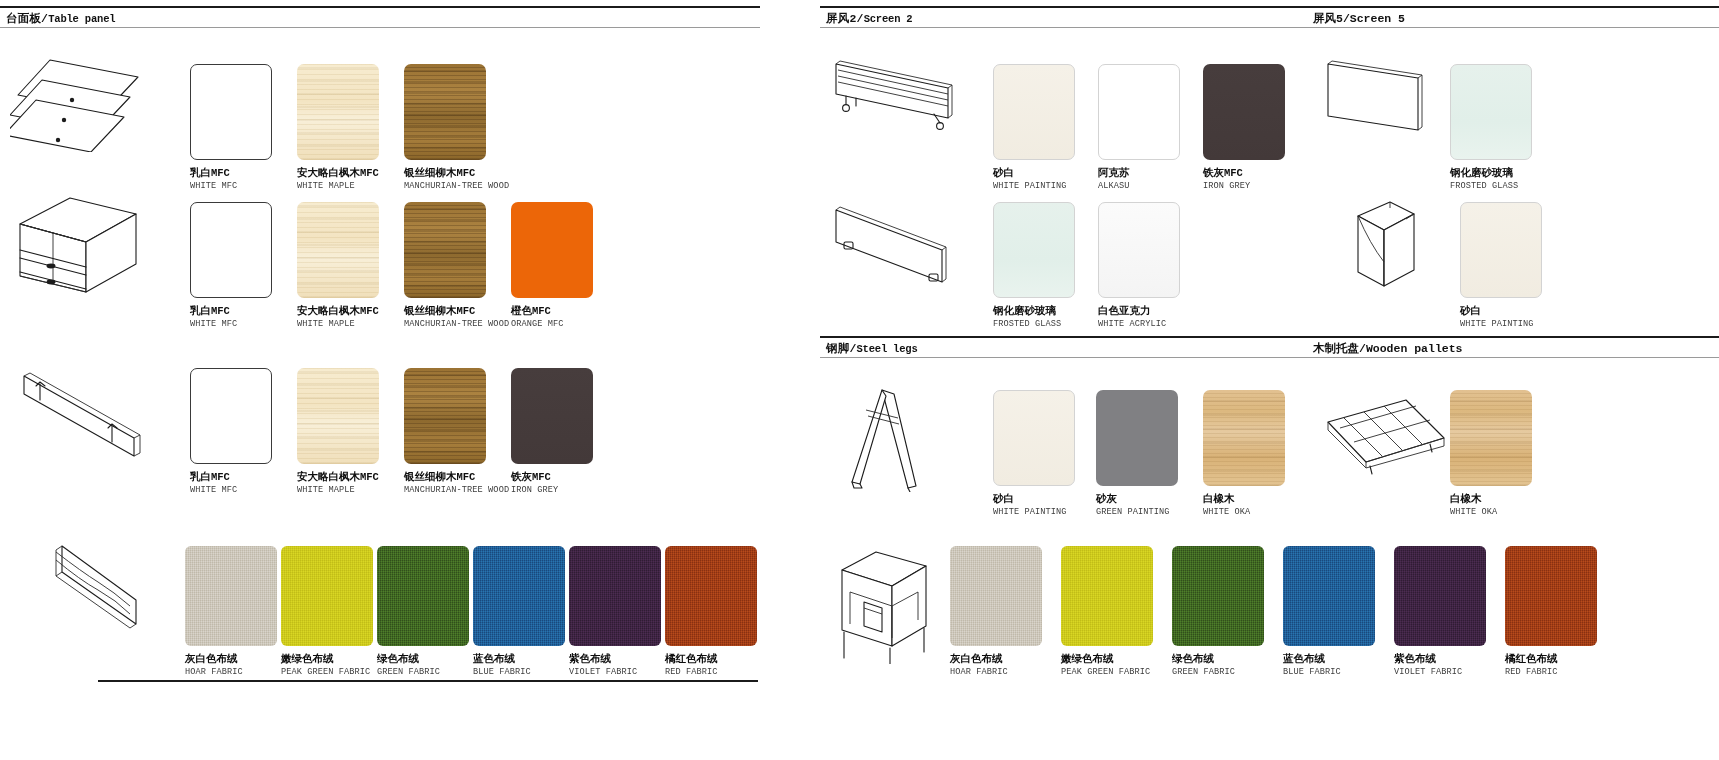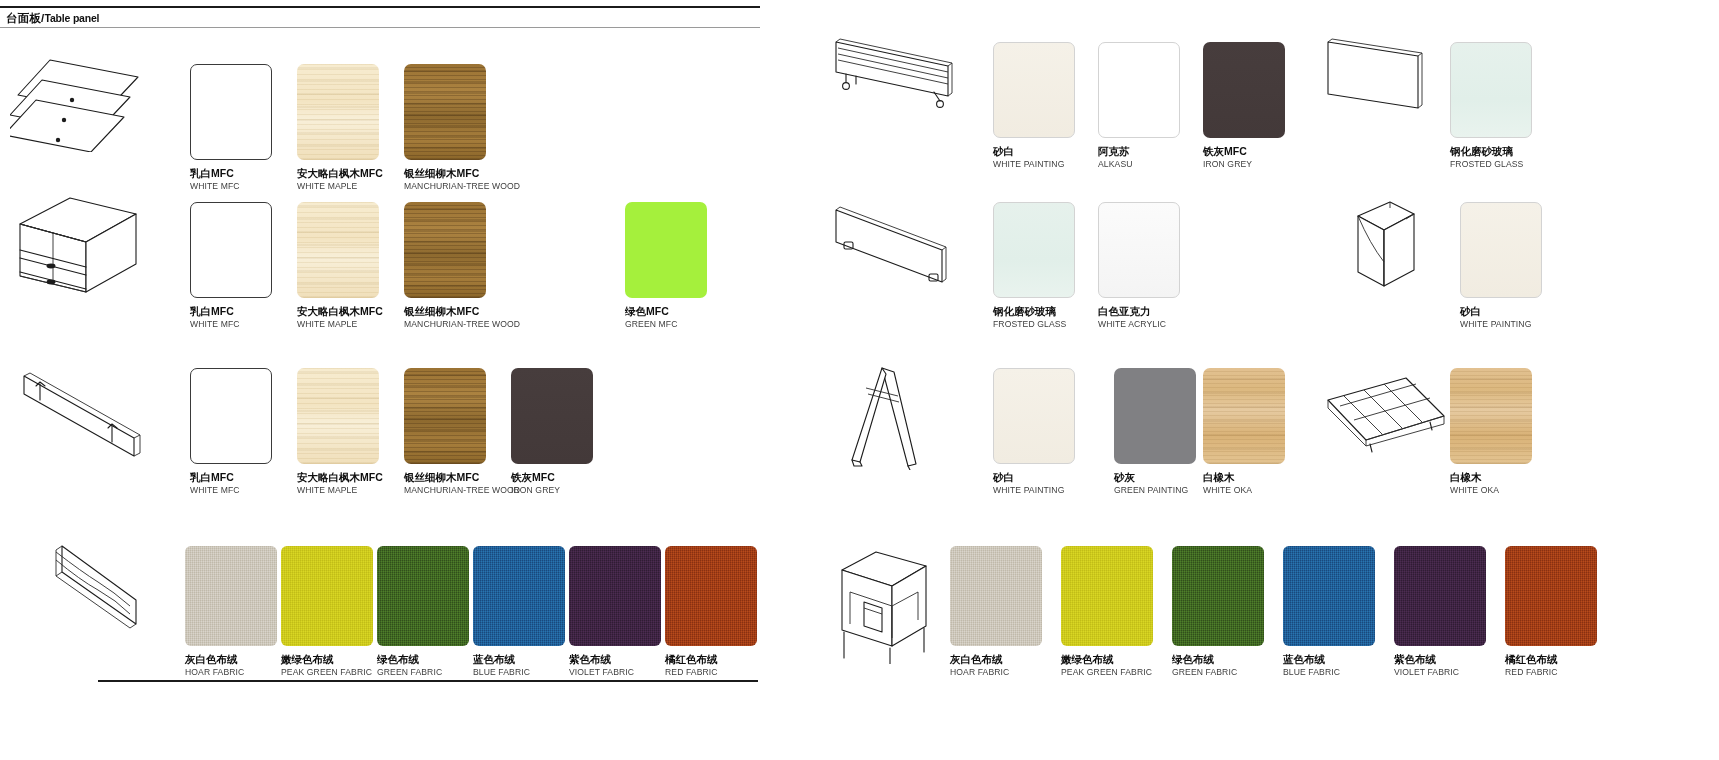--- a/index.html
+++ b/index.html
@@ -2,21 +2,21 @@
 <html><head>
 <meta charset="utf-8">
 <style>
   * { box-sizing: border-box; margin: 0; padding: 0; }
   html, body {
     width: 1719px; height: 760px;
     background: #ffffff;
     font-family: "Liberation Sans", "DejaVu Sans", sans-serif;
     overflow: hidden;
   }
-  .board { position: relative; width: 1719px; height: 760px; }
+  .board { position: relative; width: 1719px; height: 760px; font-family: Liberation Mono, monospace; }
 
   
   .col { position: absolute; top: 0; height: 760px; }
   .col-left  { left: 0px;   width: 760px; }
   .col-right { left: 820px; width: 899px; }
 
   
   .section { position: relative; width: 100%; }
 
   .sec-head {
@@ -227,24 +227,24 @@
         <div class="swatch-wrap" style="left:297px;top:32px;">
           <div class="swatch tex-maple"></div>
           <div class="sw-cn">安大略白枫木MFC</div>
           <div class="sw-en">WHITE MAPLE</div>
         </div>
         <div class="swatch-wrap" style="left:404px;top:32px;">
           <div class="swatch tex-manchurian"></div>
           <div class="sw-cn">银丝细柳木MFC</div>
           <div class="sw-en">MANCHURIAN-TREE WOOD</div>
         </div>
-        <div class="swatch-wrap" style="left:625px;top:32px;">
-          <div class="swatch tex-green-mfc"></div>
-          <div class="sw-cn">绿色MFC</div>
-          <div class="sw-en">GREEN MFC</div>
+        <div class="swatch-wrap" style="left:511px;top:32px;">
+          <div class="swatch tex-orange"></div>
+          <div class="sw-cn">橙色MFC</div>
+          <div class="sw-en">ORANGE MFC</div>
         </div>
       </div>
     </div>
 
     <div class="section" style="position:absolute;left:0;top:336px;width:760px;height:163px;">
       <div class="sec-body" style="height:141px;">
 
         <div class="product" style="left:12px;top:24px;">
           <svg width="140" height="110" viewBox="0 0 140 110">
             <path class="fillw" d="M12 16 L122 78 L122 96 L12 34 Z"></path>
@@ -335,20 +335,24 @@
         </div>
       </div>
     </div>
 
     <div class="bottom-rule"></div>
   </div>
 
   <div class="col col-right">
 
     <div class="section" style="position:absolute;left:0;top:6px;width:899px;height:160px;">
+      <div class="sec-head">
+        <div class="sec-title"><span>屏风2</span>/<span class="en">Screen 2</span></div>
+        <div class="sec-title-right" style="left:493px;"><span>屏风5</span>/<span class="en">Screen 5</span></div>
+      </div>
       <div class="sec-body" style="height:138px;">
 
         <div class="product" style="left:10px;top:24px;">
           <svg width="124" height="96" viewBox="0 0 124 96">
             <path class="fillw" d="M6 12 L118 36 L118 66 L6 42 Z"></path>
             <path class="ln-thin" d="M6 12 L10 9 L122 33 L118 36"></path>
             <path class="ln-thin" d="M122 33 L122 63 L118 66"></path>
             <path class="ln-thin" d="M8 18 L118 42 M8 24 L118 48 M8 30 L118 54"></path>
             <path class="ln" d="M16 44 L16 52 M26 46 L26 54"></path>
             <circle class="ln" cx="16" cy="56" r="3.4"></circle>
@@ -426,39 +430,43 @@
 
         <div class="swatch-wrap" style="left:640px;top:32px;">
           <div class="swatch thin tex-white-painting"></div>
           <div class="sw-cn">砂白</div>
           <div class="sw-en">WHITE PAINTING</div>
         </div>
       </div>
     </div>
 
     <div class="section" style="position:absolute;left:0;top:336px;width:899px;height:163px;">
+      <div class="sec-head">
+        <div class="sec-title"><span>钢脚</span>/<span class="en">Steel legs</span></div>
+        <div class="sec-title-right" style="left:493px;"><span>木制托盘</span>/<span class="en">Wooden pallets</span></div>
+      </div>
       <div class="sec-body" style="height:141px;">
 
         <div class="product" style="left:22px;top:22px;">
           <svg width="110" height="112" viewBox="0 0 110 112">
             <path class="fillw" d="M40 10 L52 14 L74 106 L66 108 Z"></path>
             <path class="fillw" d="M40 10 L44 16 L18 104 L10 102 Z"></path>
             <path class="ln-thin" d="M24 30 L56 38"></path>
             <path class="ln-thin" d="M26 36 L57 44"></path>
             <path class="ln" d="M10 102 L12 108 L20 108 L18 104"></path>
             <path class="ln" d="M66 108 L68 112"></path>
           </svg>
         </div>
 
         <div class="swatch-wrap" style="left:173px;top:32px;">
           <div class="swatch thin tex-white-painting"></div>
           <div class="sw-cn">砂白</div>
           <div class="sw-en">WHITE PAINTING</div>
         </div>
-        <div class="swatch-wrap" style="left:294px;top:32px;">
+        <div class="swatch-wrap" style="left:276px;top:32px;">
           <div class="swatch tex-grey-painting"></div>
           <div class="sw-cn">砂灰</div>
           <div class="sw-en">GREEN PAINTING</div>
         </div>
         <div class="swatch-wrap" style="left:383px;top:32px;">
           <div class="swatch tex-white-oka"></div>
           <div class="sw-cn">白橡木</div>
           <div class="sw-en">WHITE OKA</div>
         </div>
 

